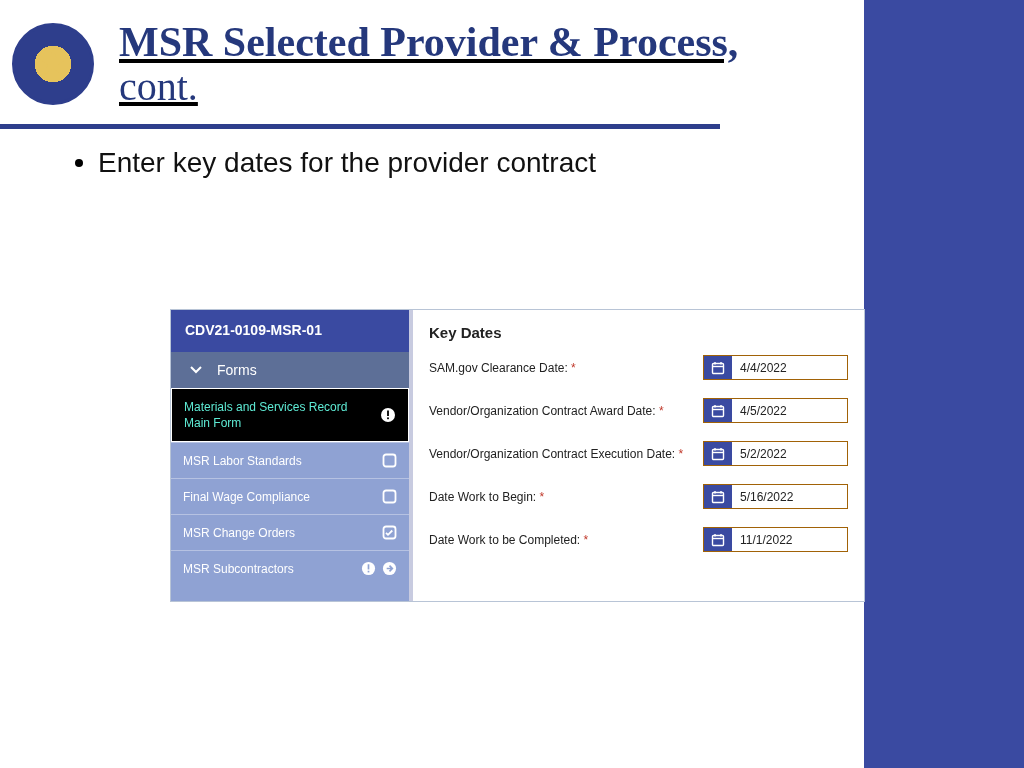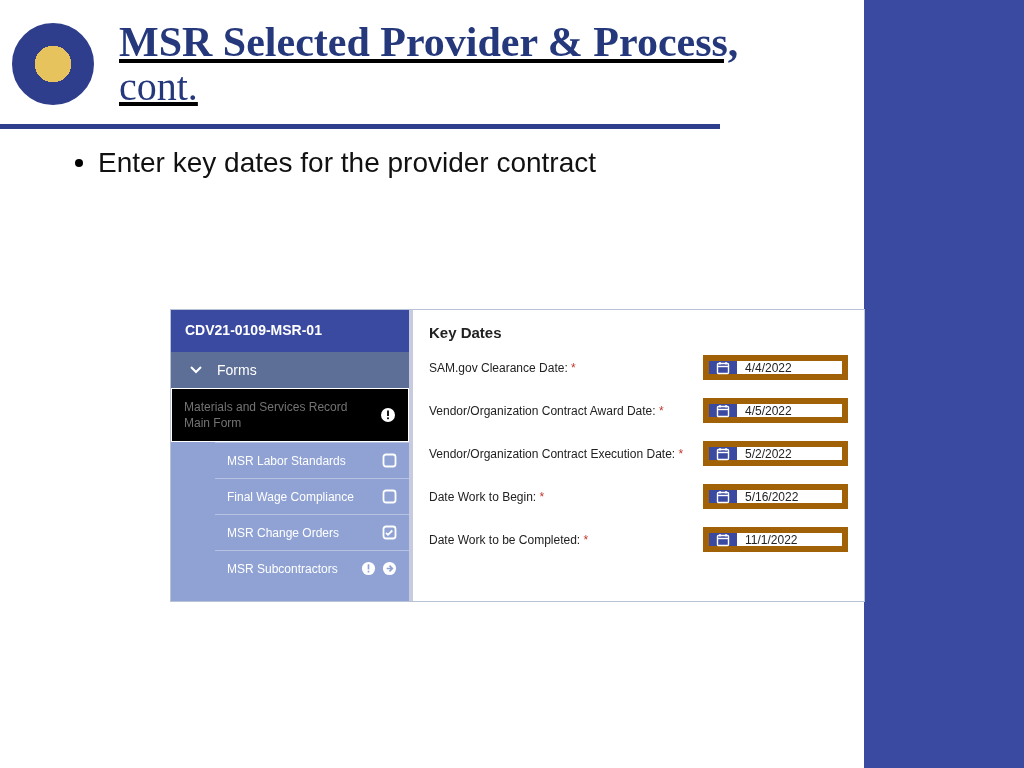--- a/index.html
+++ b/index.html
@@ -86,52 +86,51 @@
     font-weight: 700; font-size: 14px;
     padding: 12px 14px 14px;
   }
   .side-forms {
     background: #5d6f97; color: #fff;
     font-size: 14px;
     padding: 10px 18px;
     display: flex; align-items: center; gap: 14px;
   }
   .side-active {
-    background: #000; color: #737373;
+    background: #000; color: #5eead4;
     border: 1px solid #fff;
     padding: 10px 12px;
     display: flex; align-items: center; justify-content: space-between;
     font-size: 12px; line-height: 1.35;
   }
   .side-item {
     color: #fff; font-size: 12px;
     padding: 10px 12px;
     display: flex; align-items: center; justify-content: space-between;
     border-top: 1px solid rgba(255,255,255,.35);
-    margin-left: 44px;
   }
   .icon-slot svg { display: block; }
   .icon-slot { color: #fff; display: flex; gap: 6px; align-items: center; }
   .side-scroll { width: 4px; background: #c8cbe0; }
 
   .main {
     flex: 1; padding: 14px 16px 0 16px;
     font-size: 12.5px; color: #222;
   }
   .main-heading { font-weight: 700; font-size: 15px; margin-bottom: 14px; }
   .field-row {
     display: flex; align-items: center; justify-content: space-between;
     margin-bottom: 18px;
   }
   .field-label { font-size: 12px; }
   .req { color: #c0392b; }
   .date-box {
     display: flex; align-items: stretch;
     width: 145px; height: 25px;
-    border: 6px solid #a16207;
+    border: 1px solid #a16207;
   }
   .date-icon {
     width: 28px; background: #3a4aa1;
     display: flex; align-items: center; justify-content: center;
   }
   .date-val {
     flex: 1; padding: 0 8px; font-size: 12px; background: #fff;
     display: flex; align-items: center;
   }
 </style>

